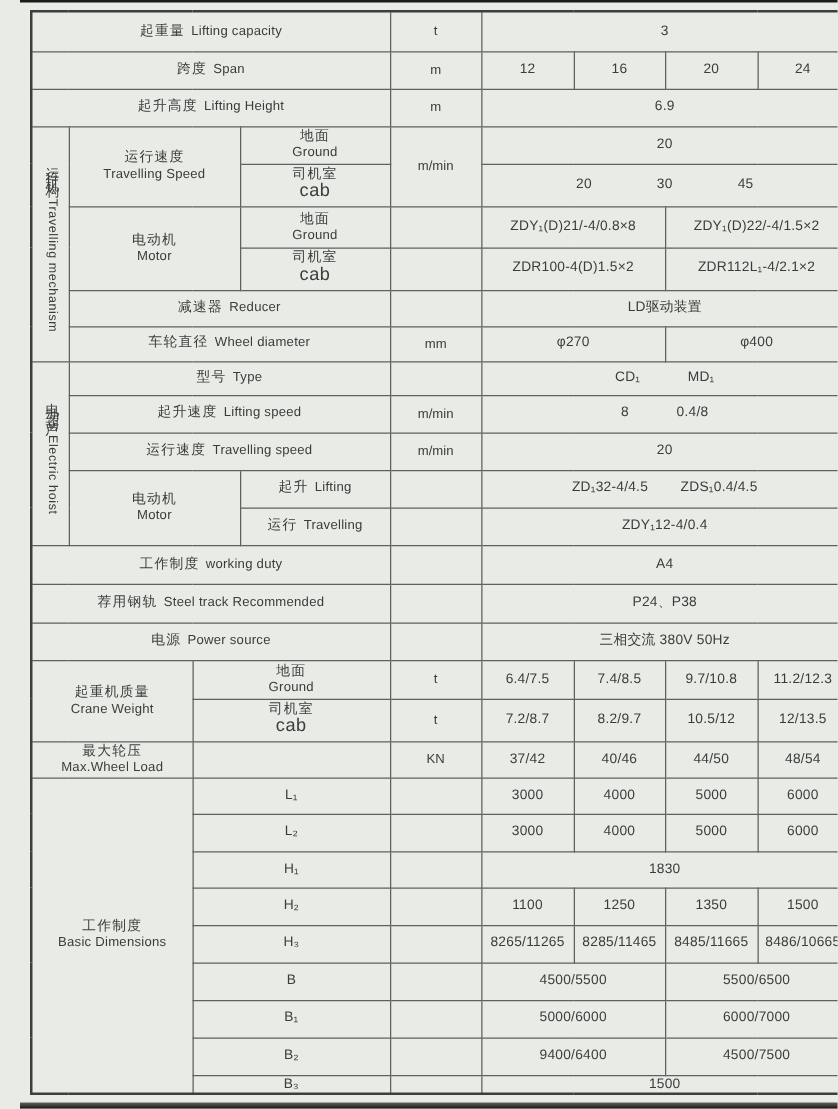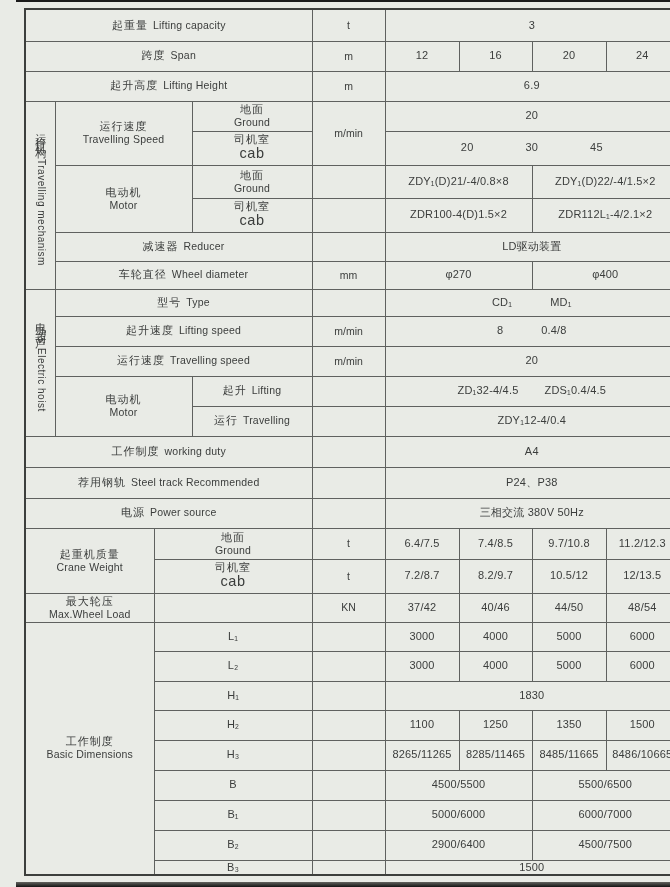--- a/index.html
+++ b/index.html
@@ -348,21 +348,21 @@
     <tr style="height:30px">
       <td colspan="2">B₁</td>
       <td class="unit"></td>
       <td colspan="2" class="val">5000/6000</td>
       <td colspan="2" class="val">6000/7000</td>
     </tr>
 
     <tr style="height:30px">
       <td colspan="2">B₂</td>
       <td class="unit"></td>
-      <td colspan="2" class="val">2900/6400</td>
+      <td colspan="2" class="val">9400/6400</td>
       <td colspan="2" class="val">4500/7500</td>
     </tr>
 
     <tr style="height:14px">
       <td colspan="2">B₃</td>
       <td class="unit"></td>
       <td colspan="4" class="val">1500</td>
     </tr>
 
     </tbody>

